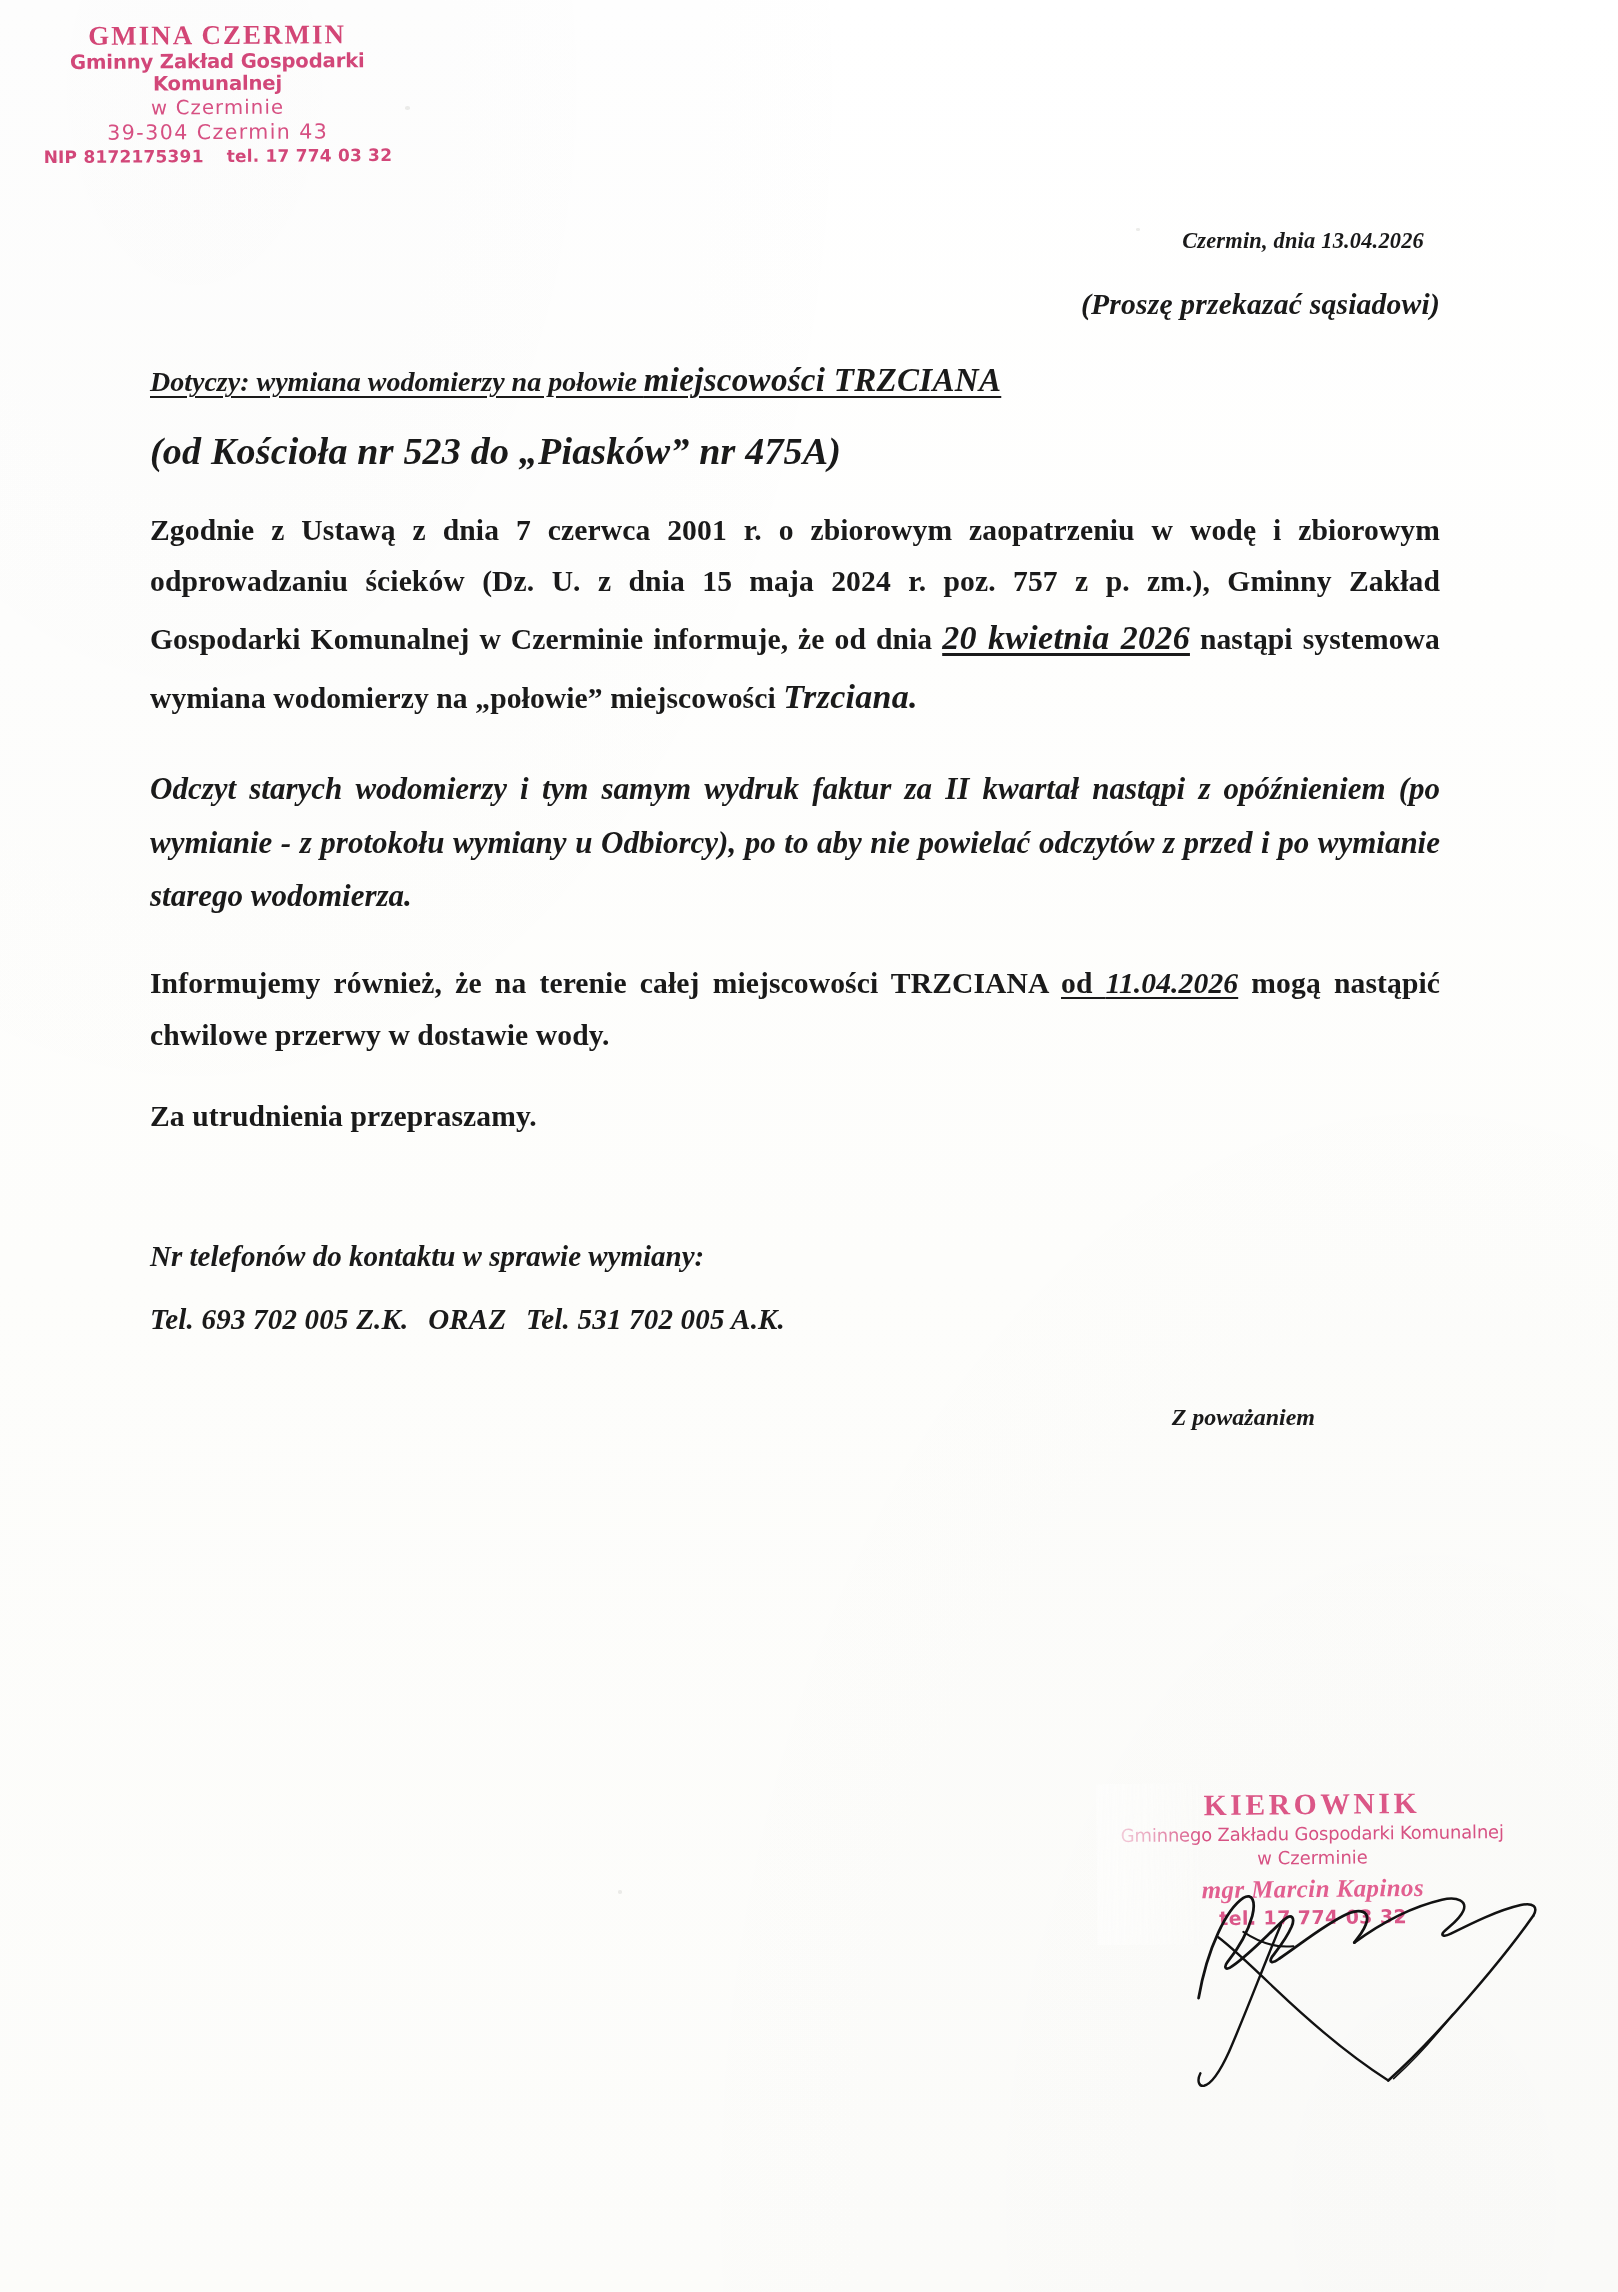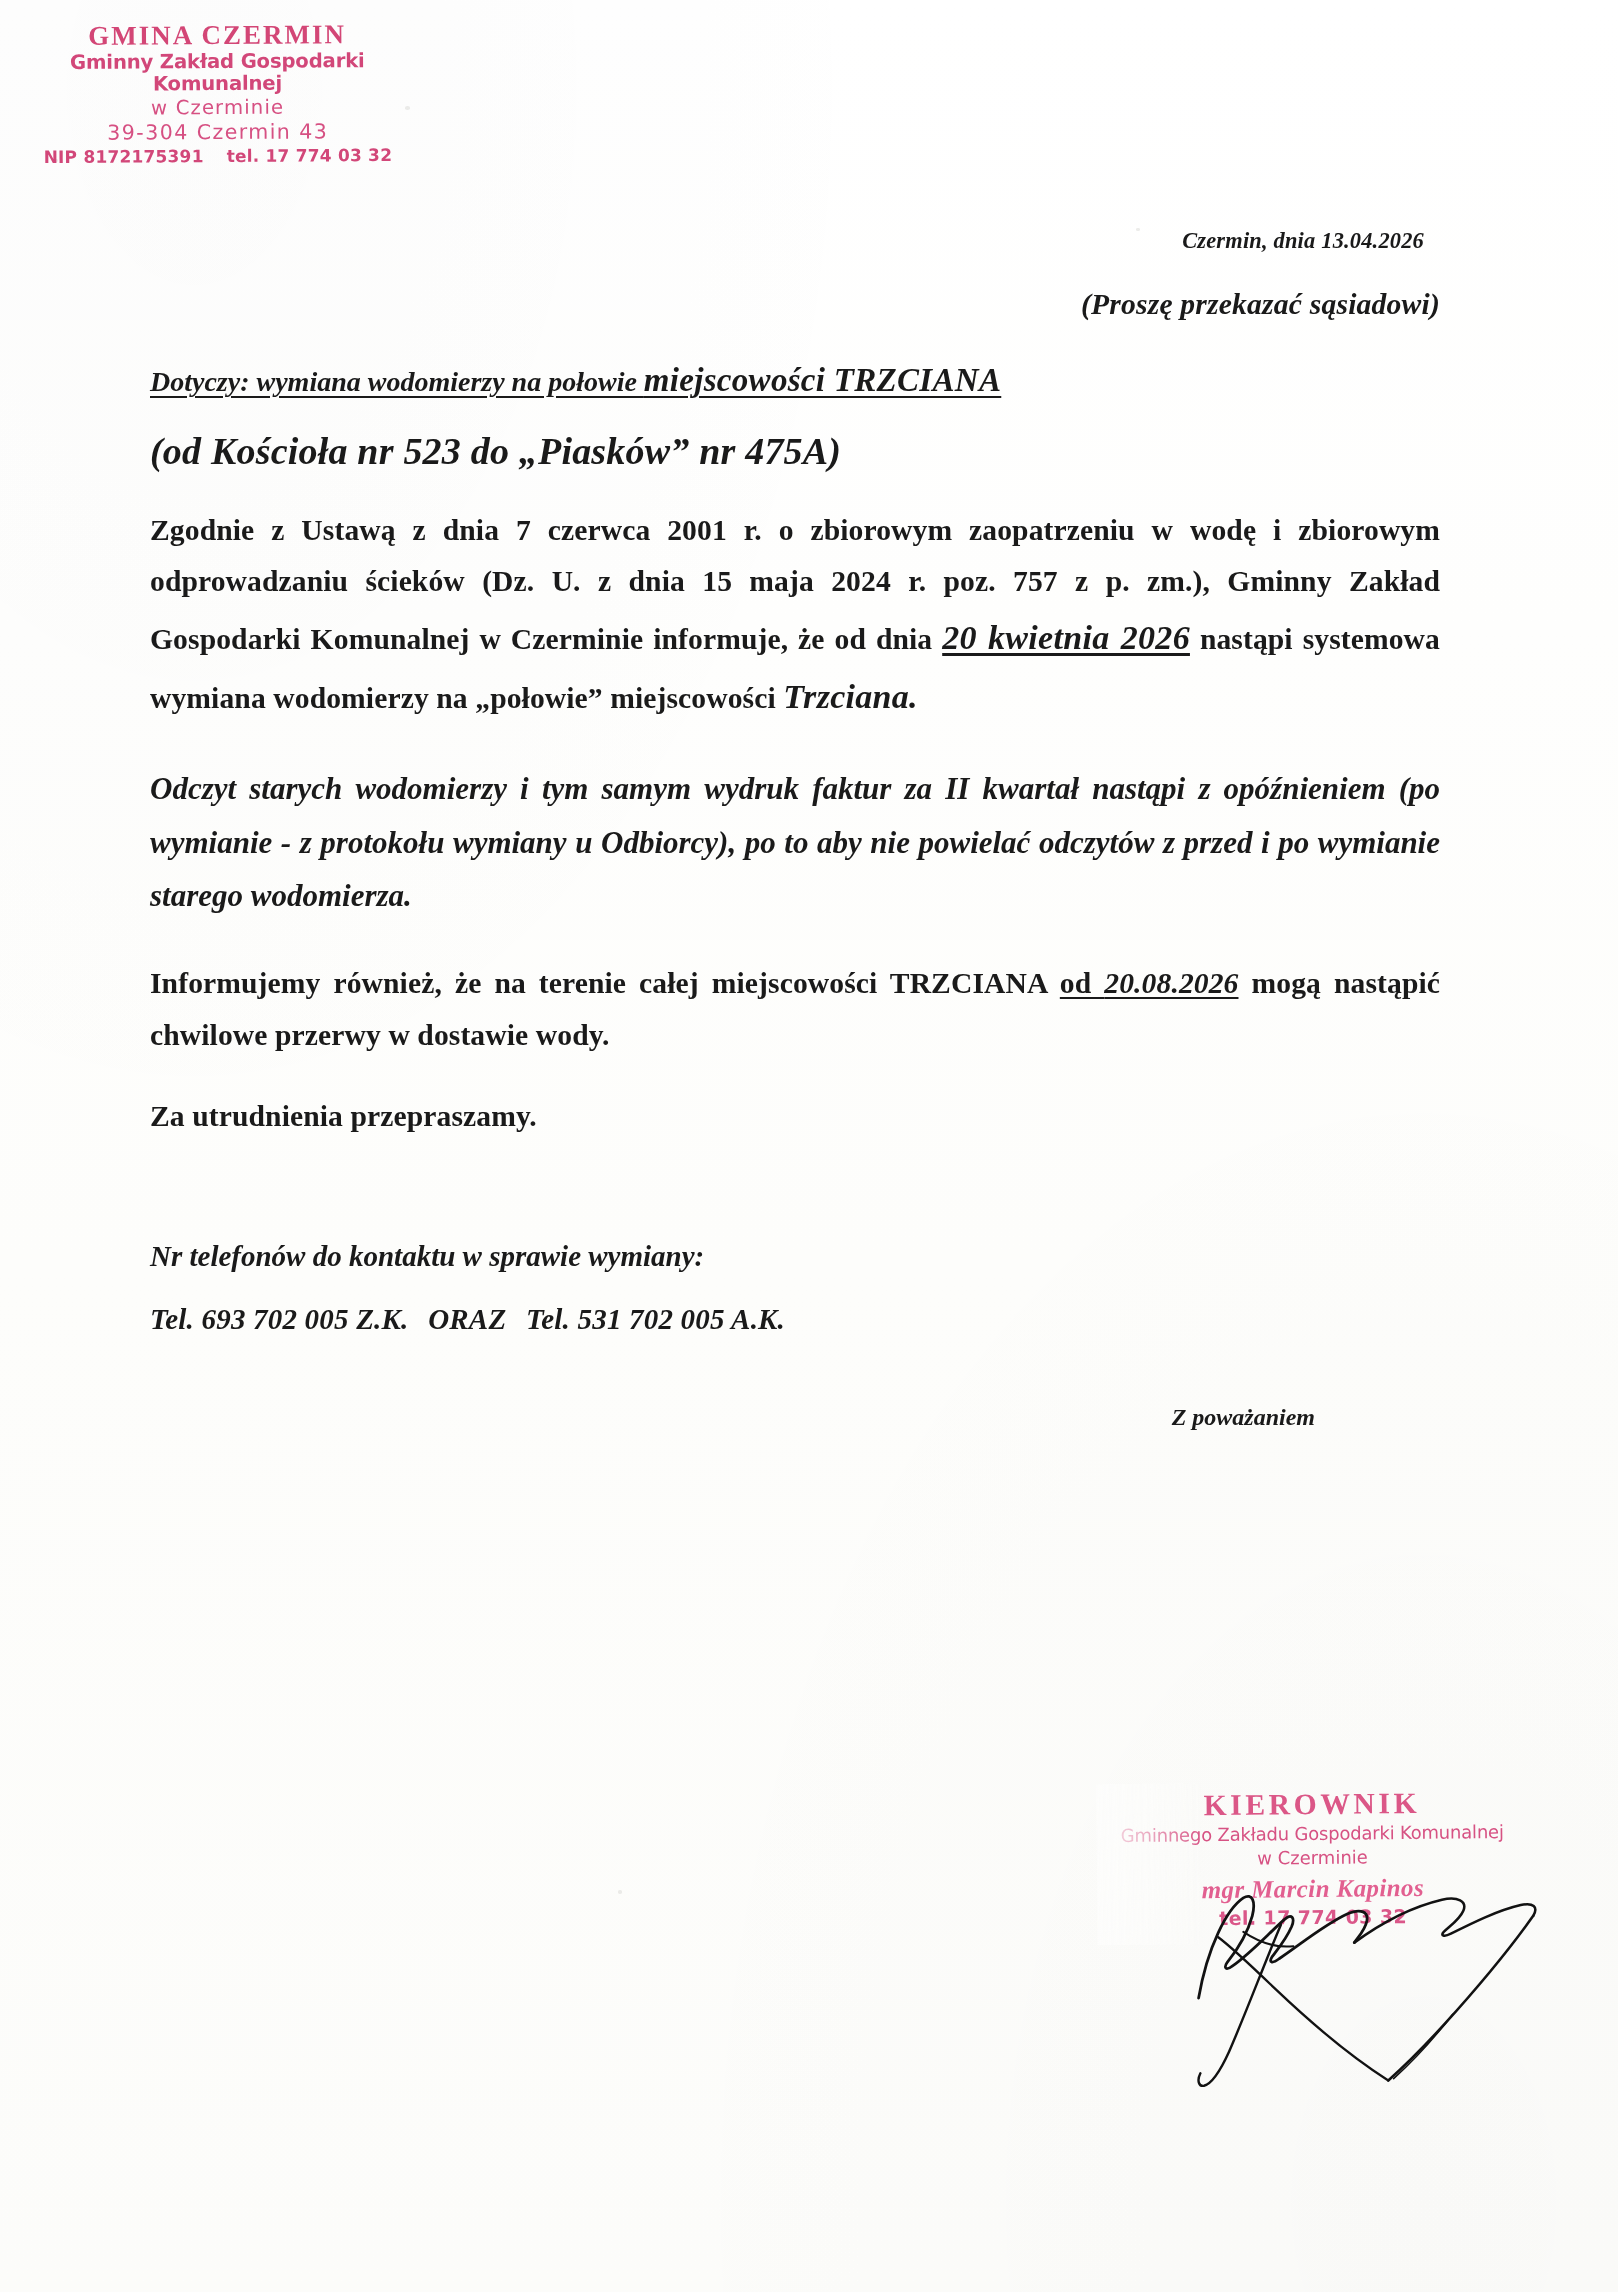--- a/index.html
+++ b/index.html
@@ -335,21 +335,21 @@
 
     <div class="range-line">(od Kościoła nr 523 do „Piasków” nr 475A)</div>
 
     <p class="body para-law">
       <span>Zgodnie z Ustawą z dnia 7 czerwca 2001 r. o zbiorowym zaopatrzeniu w wodę i zbiorowym odprowadzaniu ścieków (Dz. U. z dnia 15 maja 2024 r. poz. 757 z p. zm.), Gminny Zakład Gospodarki Komunalnej w Czerminie informuje, że  od dnia </span><span class="inline-date">20 kwietnia 2026</span><span> nastąpi systemowa wymiana wodomierzy na „połowie”  miejscowości </span><span class="inline-place">Trzciana.</span>
     </p>
 
     <p class="para-italic">Odczyt starych wodomierzy i tym samym wydruk faktur za II kwartał nastąpi z opóźnieniem (po wymianie - z protokołu wymiany u Odbiorcy), po to aby nie powielać odczytów z przed i po wymianie starego wodomierza.</p>
 
     <p class="body para-notice">
-      <span>Informujemy również, że na terenie całej miejscowości TRZCIANA </span><span class="u-date"><span>od </span><span class="num">20.08.2026</span></span><span> mogą nastąpić chwilowe przerwy  w dostawie wody.</span>
+      <span>Informujemy również, że na terenie całej miejscowości TRZCIANA </span><span class="u-date"><span>od </span><span class="num">11.04.2026</span></span><span> mogą nastąpić chwilowe przerwy  w dostawie wody.</span>
     </p>
 
     <p class="body para-sorry">Za utrudnienia przepraszamy.</p>
 
     <div class="contact-head">Nr telefonów do kontaktu w sprawie wymiany:</div>
 
     <div class="contact-nums">
       <span>Tel. 693 702 005 Z.K.</span><span class="sp-wide"></span><span>ORAZ</span><span class="sp-wide"></span><span>Tel. 531 702 005 A.K.</span>
     </div>
 

